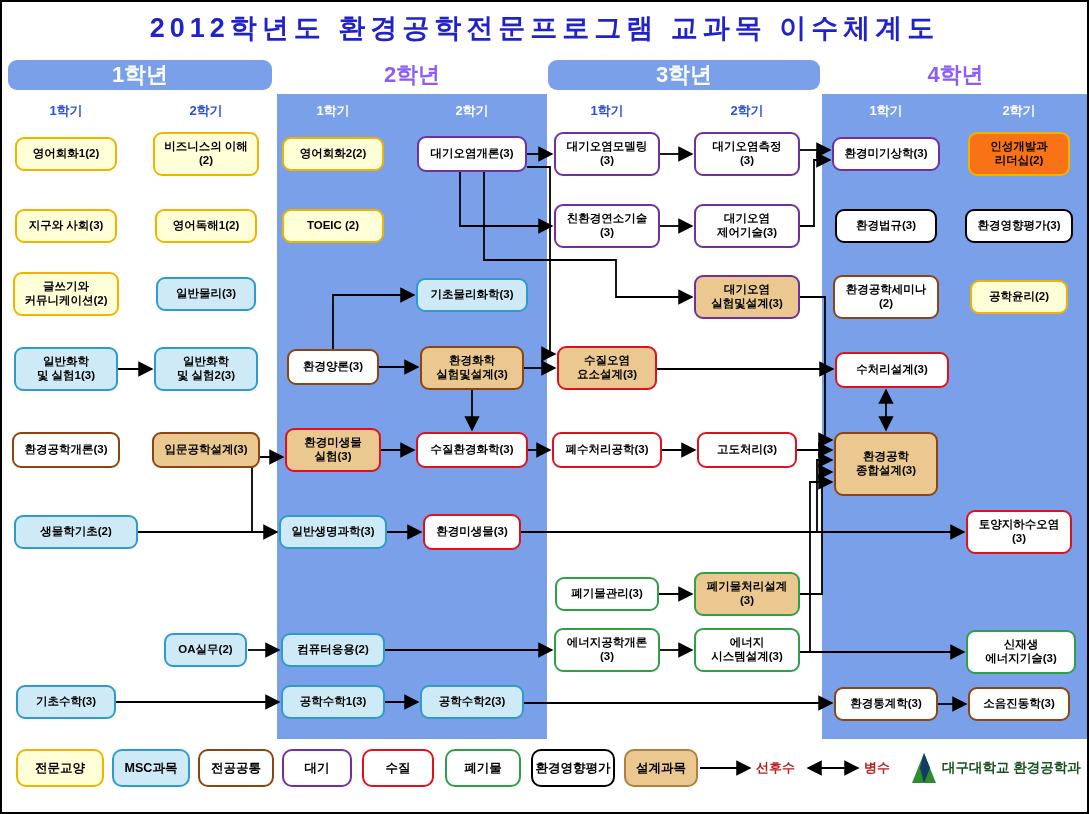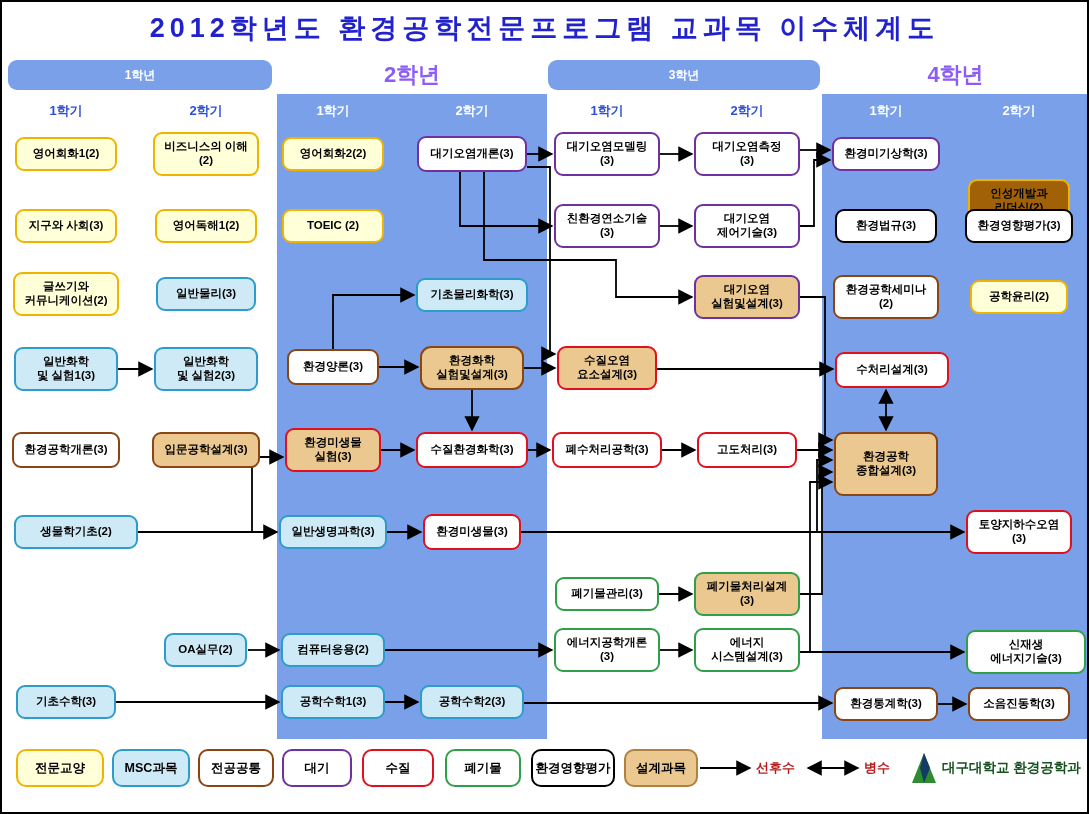--- a/index.html
+++ b/index.html
@@ -9,21 +9,21 @@
     font-family:"Liberation Sans","DejaVu Sans",sans-serif;
   }
   .band{position:absolute;top:92px;height:645px;z-index:0;}
   #arrow-layer{position:absolute;left:0;top:0;width:1085px;height:810px;z-index:1;pointer-events:none;}
   .title{
     position:absolute;top:8px;left:0;width:100%;text-align:center;
     font-size:27px;font-weight:bold;letter-spacing:5px;z-index:2;
   }
   .year-pill{
     position:absolute;top:58px;height:30px;border-radius:9px;color:#fff;
-    font-weight:bold;font-size:12px;display:flex;align-items:center;justify-content:center;z-index:2;
+    font-weight:bold;font-size:22px;display:flex;align-items:center;justify-content:center;z-index:2;
   }
   .year-text{
     position:absolute;top:58px;height:30px;color:#8b5cf6;
     font-weight:bold;font-size:22px;display:flex;align-items:center;justify-content:center;z-index:2;
   }
   .sem{
     position:absolute;top:100px;width:64px;height:22px;text-align:center;
     font-weight:bold;font-size:13px;z-index:2;
   }
   .course{
@@ -140,21 +140,21 @@
       <div class="course" style="left: 280px; top: 135px; width: 102px; height: 34px; border-color: rgb(240, 180, 0); background: rgb(255, 255, 216);">영어회화2(2)</div>
       <div class="course" style="left: 280px; top: 207px; width: 102px; height: 34px; border-color: rgb(240, 180, 0); background: rgb(255, 255, 216);">TOEIC (2)</div>
       <div class="course" style="left: 285px; top: 347px; width: 92px; height: 36px; border-color: rgb(139, 69, 19); background: rgb(255, 255, 255);">환경양론(3)</div>
       <div class="course" style="left: 283px; top: 426px; width: 96px; height: 44px; border-color: rgb(224, 16, 30); background: rgb(234, 200, 143);">환경미생물
 실험(3)</div>
       <div class="course" style="left: 277px; top: 513px; width: 108px; height: 34px; border-color: rgb(46, 156, 203); background: rgb(207, 234, 247);">일반생명과학(3)</div>
       <div class="course" style="left: 279px; top: 631px; width: 104px; height: 34px; border-color: rgb(46, 156, 203); background: rgb(207, 234, 247);">컴퓨터응용(2)</div>
       <div class="course" style="left: 279px; top: 683px; width: 104px; height: 34px; border-color: rgb(46, 156, 203); background: rgb(207, 234, 247);">공학수학1(3)</div>
       <div class="course" style="left: 415px; top: 134px; width: 110px; height: 36px; border-color: rgb(112, 48, 160); background: rgb(255, 255, 255);">대기오염개론(3)</div>
       <div class="course" style="left: 414px; top: 276px; width: 112px; height: 34px; border-color: rgb(46, 156, 203); background: rgb(207, 234, 247);">기초물리화학(3)</div>
-      <div class="course" style="left: 418px; top: 344px; width: 104px; height: 44px; border-color: rgb(139, 69, 19); background: rgb(234, 200, 143); border-radius: 11px;">환경화학
+      <div class="course" style="left: 418px; top: 344px; width: 104px; height: 44px; border-color: rgb(139, 69, 19); background: rgb(234, 200, 143);">환경화학
 실험및설계(3)</div>
       <div class="course" style="left: 414px; top: 430px; width: 112px; height: 36px; border-color: rgb(224, 16, 30); background: rgb(255, 255, 255);">수질환경화학(3)</div>
       <div class="course" style="left: 421px; top: 512px; width: 98px; height: 36px; border-color: rgb(224, 16, 30); background: rgb(255, 255, 255);">환경미생물(3)</div>
       <div class="course" style="left: 418px; top: 683px; width: 104px; height: 34px; border-color: rgb(46, 156, 203); background: rgb(207, 234, 247);">공학수학2(3)</div>
       <div class="course" style="left: 552px; top: 130px; width: 106px; height: 44px; border-color: rgb(112, 48, 160); background: rgb(255, 255, 255);">대기오염모델링
 (3)</div>
       <div class="course" style="left: 552px; top: 202px; width: 106px; height: 44px; border-color: rgb(112, 48, 160); background: rgb(255, 255, 255);">친환경연소기술
 (3)</div>
       <div class="course" style="left: 555px; top: 344px; width: 100px; height: 44px; border-color: rgb(224, 16, 30); background: rgb(234, 200, 143);">수질오염
 요소설계(3)</div>
@@ -174,27 +174,27 @@
       <div class="course" style="left: 692px; top: 626px; width: 106px; height: 44px; border-color: rgb(47, 160, 72); background: rgb(255, 255, 255);">에너지
 시스템설계(3)</div>
       <div class="course" style="left: 830px; top: 135px; width: 108px; height: 34px; border-color: rgb(112, 48, 160); background: rgb(255, 255, 255);">환경미기상학(3)</div>
       <div class="course" style="left: 833px; top: 207px; width: 102px; height: 34px; border-color: rgb(0, 0, 0); background: rgb(255, 255, 255);">환경법규(3)</div>
       <div class="course" style="left: 831px; top: 273px; width: 106px; height: 44px; border-color: rgb(139, 69, 19); background: rgb(255, 255, 255);">환경공학세미나
 (2)</div>
       <div class="course" style="left: 833px; top: 350px; width: 114px; height: 36px; border-color: rgb(224, 16, 30); background: rgb(255, 255, 255);">수처리설계(3)</div>
       <div class="course" style="left: 832px; top: 430px; width: 104px; height: 64px; border-color: rgb(139, 69, 19); background: rgb(234, 200, 143);">환경공학
 종합설계(3)</div>
       <div class="course" style="left: 832px; top: 685px; width: 104px; height: 34px; border-color: rgb(139, 69, 19); background: rgb(255, 255, 255);">환경통계학(3)</div>
-      <div class="course" style="left: 966px; top: 130px; width: 102px; height: 44px; border-color: rgb(240, 180, 0); background: #a16207; margin-top: 47px;">인성개발과
+      <div class="course" style="left: 966px; top: 130px; width: 102px; height: 44px; border-color: rgb(240, 180, 0); background: #f97316;">인성개발과
 리더십(2)</div>
       <div class="course" style="left: 963px; top: 207px; width: 108px; height: 34px; border-color: rgb(0, 0, 0); background: rgb(255, 255, 255);">환경영향평가(3)</div>
       <div class="course" style="left: 968px; top: 278px; width: 98px; height: 34px; border-color: rgb(240, 180, 0); background: rgb(255, 255, 216);">공학윤리(2)</div>
       <div class="course" style="left: 964px; top: 508px; width: 106px; height: 44px; border-color: rgb(224, 16, 30); background: rgb(255, 255, 255);">토양지하수오염
 (3)</div>
-      <div class="course" style="left: 964px; top: 628px; width: 120px; height: 44px; border-color: rgb(47, 160, 72); background: rgb(255, 255, 255);">신재생
+      <div class="course" style="left: 964px; top: 628px; width: 110px; height: 44px; border-color: rgb(47, 160, 72); background: rgb(255, 255, 255);">신재생
 에너지기술(3)</div>
       <div class="course" style="left: 966px; top: 685px; width: 102px; height: 34px; border-color: rgb(139, 69, 19); background: rgb(255, 255, 255);">소음진동학(3)</div>
     </div>
 
   <div id="legend">
       <div class="legend-box" style="left: 14px; width: 88px; border-color: rgb(240, 180, 0); background: rgb(255, 255, 216);">전문교양</div>
       <div class="legend-box" style="left: 110px; width: 78px; border-color: rgb(46, 156, 203); background: rgb(207, 234, 247);">MSC과목</div>
       <div class="legend-box" style="left: 196px; width: 76px; border-color: rgb(139, 69, 19); background: rgb(255, 255, 255);">전공공통</div>
       <div class="legend-box" style="left: 280px; width: 70px; border-color: rgb(112, 48, 160); background: rgb(255, 255, 255);">대기</div>
       <div class="legend-box" style="left: 360px; width: 72px; border-color: rgb(224, 16, 30); background: rgb(255, 255, 255);">수질</div>

